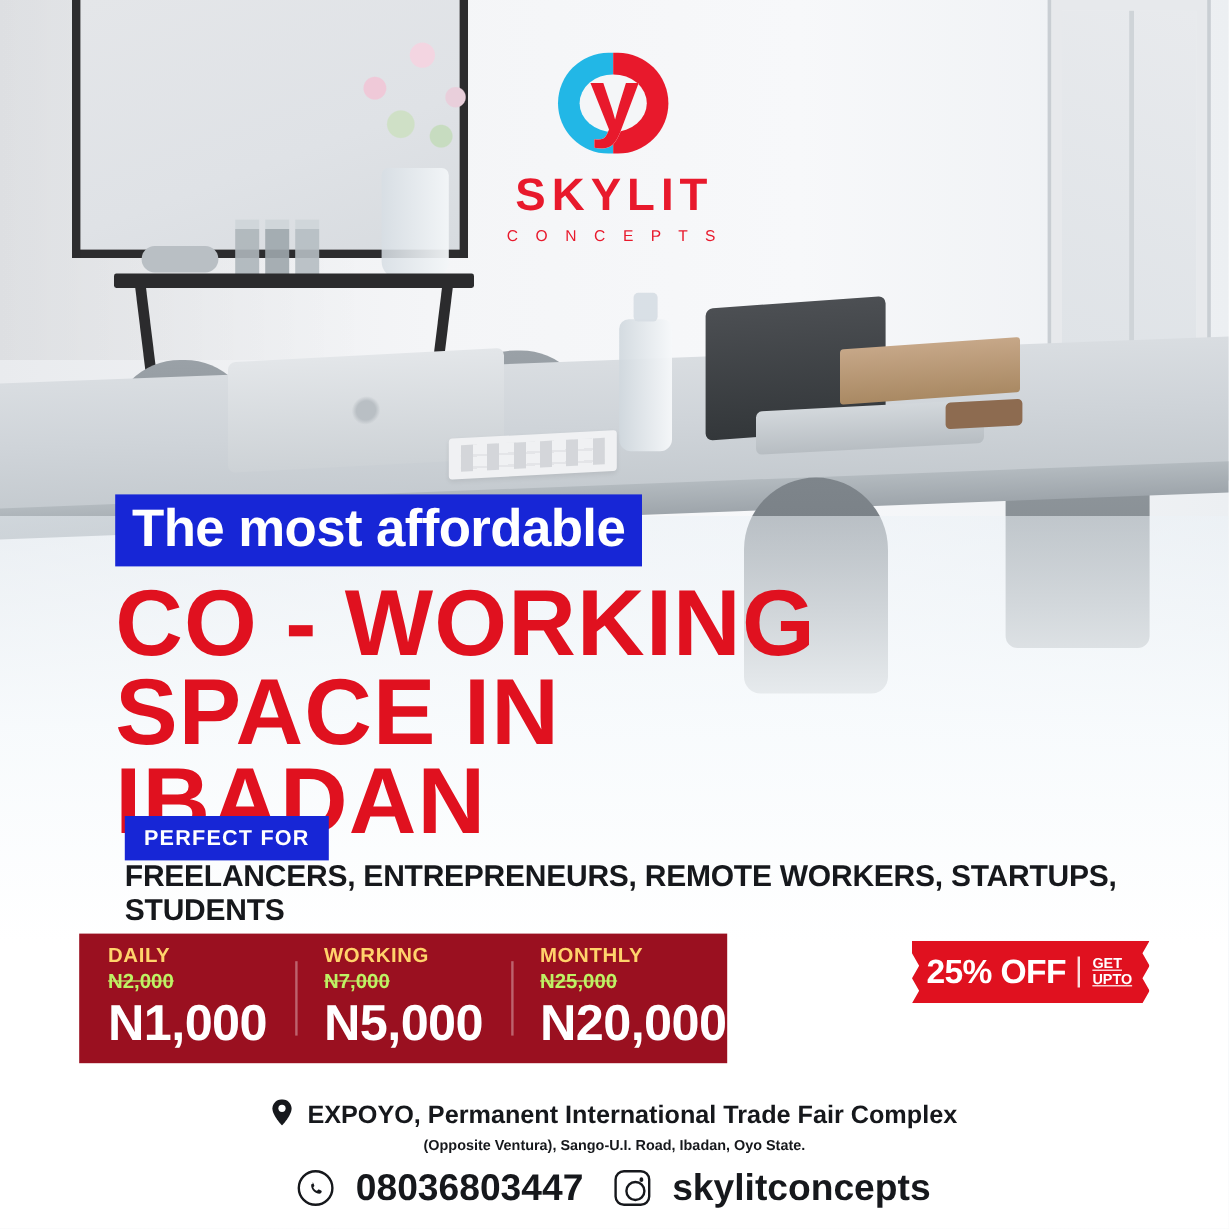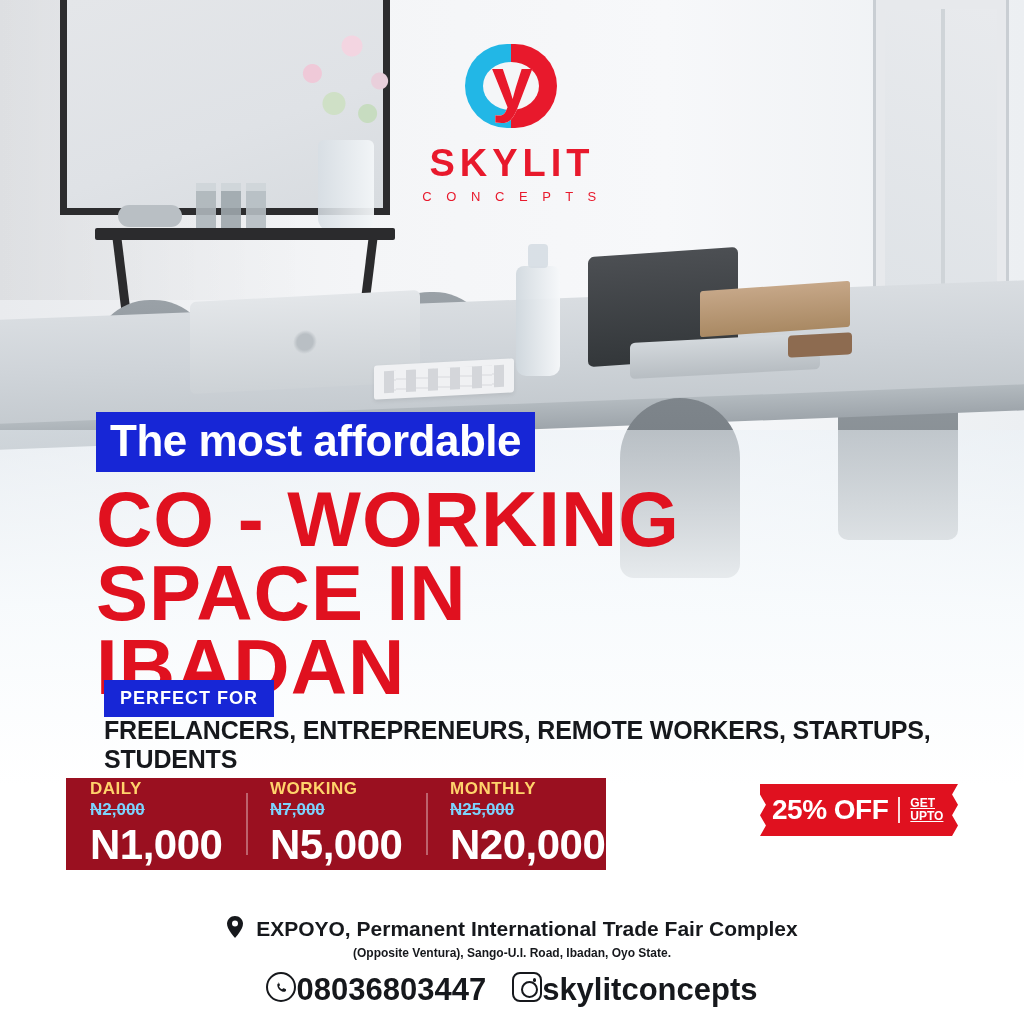--- a/index.html
+++ b/index.html
@@ -204,31 +204,31 @@
     background: #1726d6; color: #fff; font-weight: 700; font-size: 18px;
     letter-spacing: 1px; padding: 8px 16px;
   }
   .audience {
     position: absolute; left: 104px; top: 716px; width: 860px;
     color: #16181c; font-weight: 700; font-size: 25px; letter-spacing: -0.2px;
   }
 
   
   .pricing {
-    position: absolute; left: 66px; top: 778px; width: 540px; height: 92px;
+    position: absolute; left: 66px; top: 778px; width: 540px; height: 108px;
     background: #9a1020; color: #ffffff; display: flex; align-items: center;
   }
   .price-col { flex: 1; padding-left: 24px; position: relative; }
   .price-col + .price-col:before {
     content: ""; position: absolute; left: 0; top: 14px; bottom: 14px; width: 2px;
     background: rgba(255,255,255,.35);
   }
   .price-label { color: #ffd36b; font-size: 17px; font-weight: 700; letter-spacing: .5px; }
   .price-old {
-    color: #7dd3fc; font-size: 17px; font-weight: 700; text-decoration: line-through;
+    color: #bef264; font-size: 17px; font-weight: 700; text-decoration: line-through;
     margin-top: 1px;
   }
   .price-new { font-size: 42px; font-weight: 700; margin-top: 1px; letter-spacing: -0.5px; }
 
   .hours-box {
     position: absolute; left: 606px; top: 778px; width: 352px; height: 112px;
     background: #ffffff; padding: 16px 14px 0 16px;
   }
   .hours-title { color: #9a1020; font-weight: 700; font-size: 19px; line-height: 1.1; letter-spacing: .3px; }
   .hours-line { color: #16181c; font-weight: 700; font-size: 17px; margin-top: 3px; }
@@ -252,21 +252,21 @@
     color: #16181c; font-weight: 700; font-size: 21px;
   }
   .address .line2 { font-size: 12px; margin-top: 3px; }
   .pin { display: inline-block; vertical-align: -2px; margin-right: 6px; }
 
   .contacts {
     position: absolute; left: 0; right: 0; top: 972px;
     display: flex; align-items: center; justify-content: center; gap: 26px;
     color: #16181c; font-weight: 700; font-size: 31px;
   }
-  .contact { display: flex; align-items: flex-start; gap: 0; }
+  .contact { display: flex; align-items: center; gap: 18px; }
   .circle-icon {
     width: 30px; height: 30px; border-radius: 50%;
     border: 2.5px solid #16181c; display: flex; align-items: center;
     justify-content: center; font-size: 16px;
   }
   .ig-icon {
     width: 30px; height: 30px; border-radius: 8px; border: 2.5px solid #16181c;
     position: relative;
   }
   .ig-icon:before {

